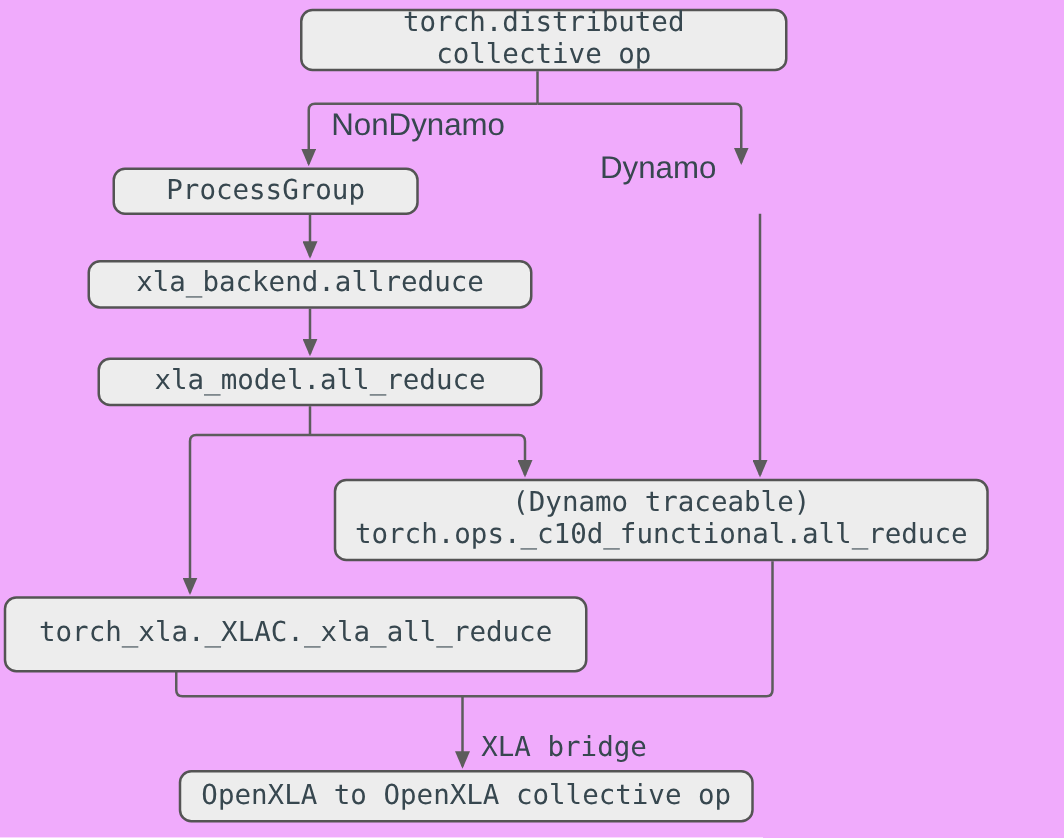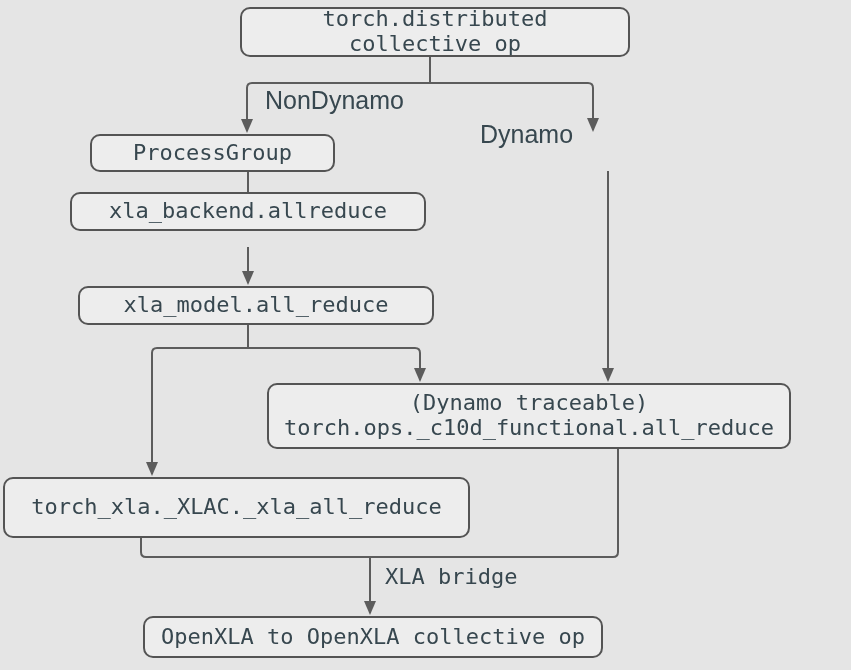--- a/index.html
+++ b/index.html
@@ -4,21 +4,21 @@
 <style>
   html, body {
     margin: 0;
     padding: 0;
     background: #ffffff;
   }
   #canvas {
     position: relative;
     width: 851px;
     height: 670px;
-    background: #e5e5e5;
+    background: #f0abfc;
     font-family: "DejaVu Sans Mono", "Liberation Mono", monospace;
     overflow: hidden;
   }
   #edges {
     position: absolute;
     left: 0;
     top: 0;
     width: 851px;
     height: 670px;
   }
@@ -43,26 +43,27 @@
     color: #37474f;
     white-space: nowrap;
   }
   .edge-label.sans {
     font-family: "Liberation Sans", sans-serif;
     font-size: 25px;
   }
   .edge-label.mono {
     font-family: "DejaVu Sans Mono", "Liberation Mono", monospace;
     font-size: 22px;
+    margin-top: 22px;
   }
   
   #node-top                 { left: 240px; top: 7px;   width: 390px; height: 50px; }
   #node-process-group       { left: 90px;  top: 134px; width: 245px; height: 38px; }
   #node-functional          { left: 421px; top: 133px; width: 374px; height: 38px; }
-  #node-xla-backend         { left: 70px;  top: 192px; width: 356px; height: 39px; justify-content: center; }
+  #node-xla-backend         { left: 70px;  top: 208px; width: 356px; height: 39px; justify-content: center; }
   #node-xla-model           { left: 78px;  top: 286px; width: 356px; height: 39px; }
   #node-dynamo-traceable    { left: 267px; top: 383px; width: 524px; height: 66px; }
   #node-torch-xla           { left: 3px;   top: 477px; width: 467px; height: 61px; }
   #node-lowering            { left: 143px; top: 616px; width: 460px; height: 42px; }
 
   #label-nondynamo          { left: 265px; top: 86px; }
   #label-dynamo             { left: 480px; top: 86px; margin-top: 34px; }
   #label-xla-bridge         { left: 385px; top: 564px; }
 </style>
 </head>

